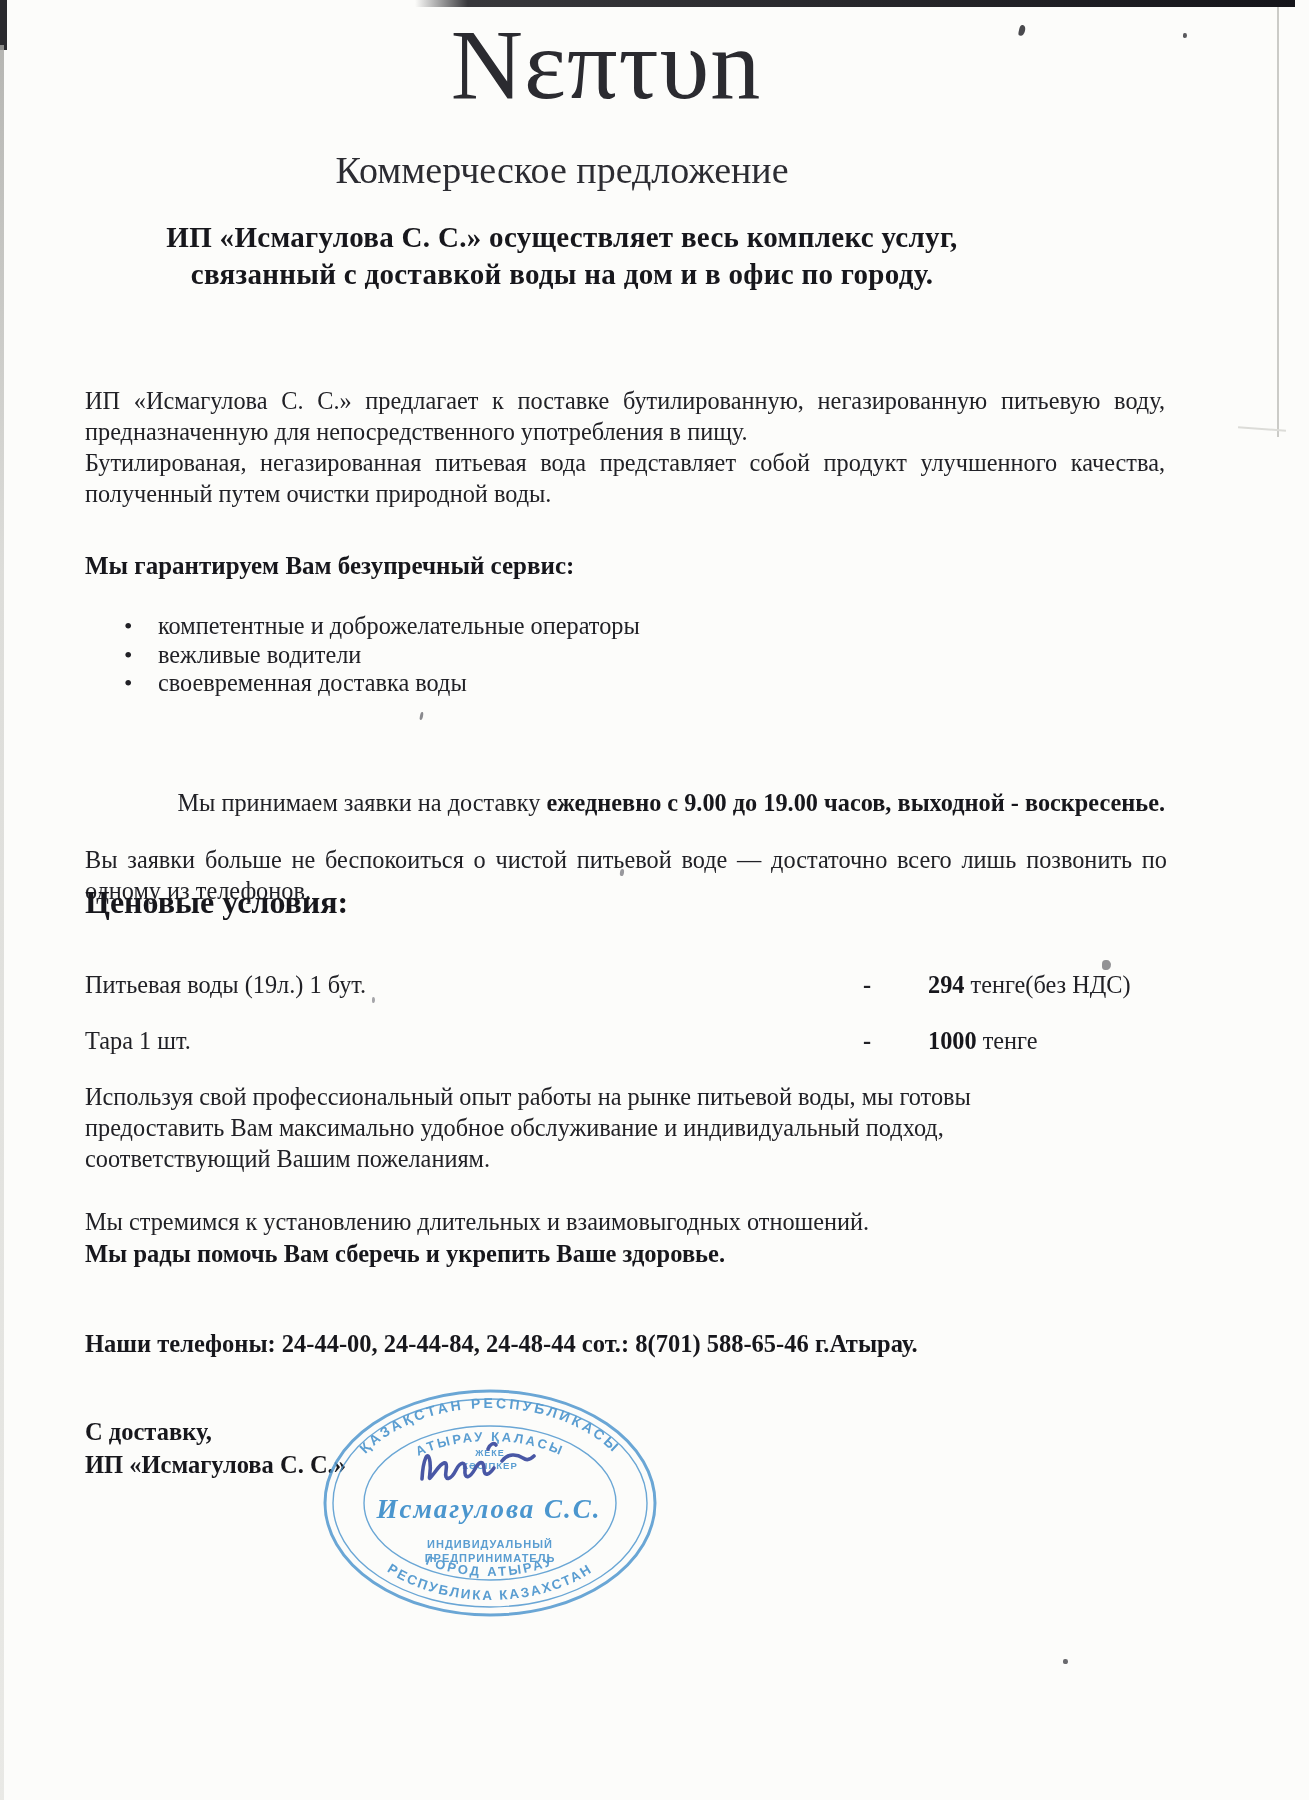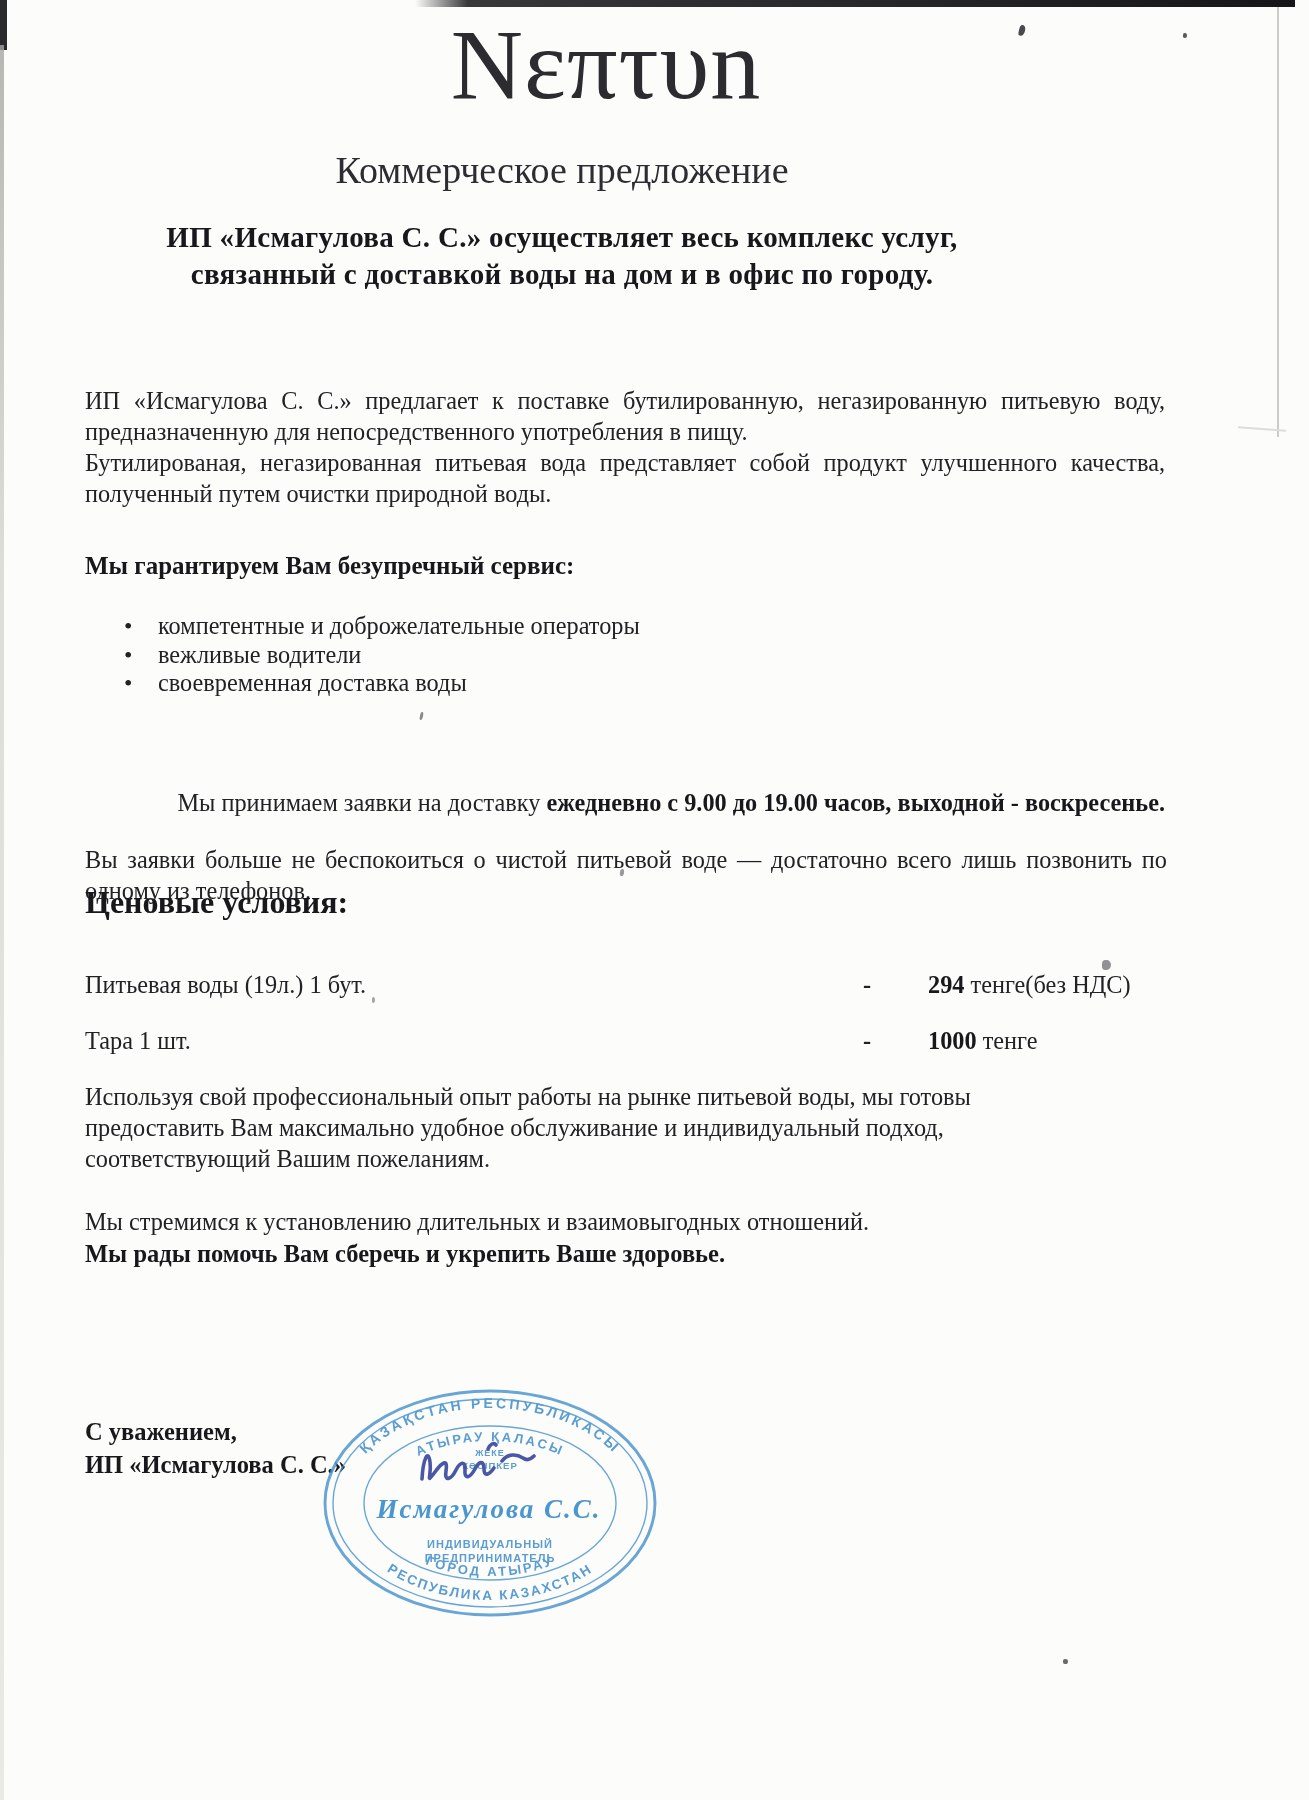--- a/index.html
+++ b/index.html
@@ -102,23 +102,24 @@
   </div>
   <div class="price-row row-2 body-text">
     <span>Тара 1 шт.</span>
     <span class="dash">-</span>
     <span class="price"><b>1000</b><span> тенге</span></span>
   </div>
 
   <div class="experience body-text">Используя свой профессиональный опыт работы на рынке питьевой воды, мы готовы предоставить Вам максимально удобное обслуживание и индивидуальный подход, соответствующий Вашим пожеланиям.</div>
   <div class="relations body-text">Мы стремимся к установлению длительных и взаимовыгодных отношений.</div>
   <div class="health">Мы рады помочь Вам сберечь и укрепить Ваше здоровье.</div>
+  <div class="contacts">Наши телефоны: 24-44-00, 24-44-84, 24-48-44 сот.: 8(701) 588-65-46 г.Атырау.</div>
 
   <div class="closing">
-    <div>С уважением,</div>
+    <div>С доставку,</div>
     <div>ИП «Исмагулова С. С.»</div>
   </div>
 
   <svg class="stamp" viewBox="0 0 345 235">
     <g fill="none" stroke="#4e96ce" opacity="0.9">
       <ellipse cx="172" cy="117" rx="165" ry="112" stroke-width="3"></ellipse>
       <ellipse cx="172" cy="117" rx="157" ry="104" stroke-width="1.4"></ellipse>
       <ellipse cx="172" cy="117" rx="126" ry="77" stroke-width="1.4"></ellipse>
     </g>
     <defs>

